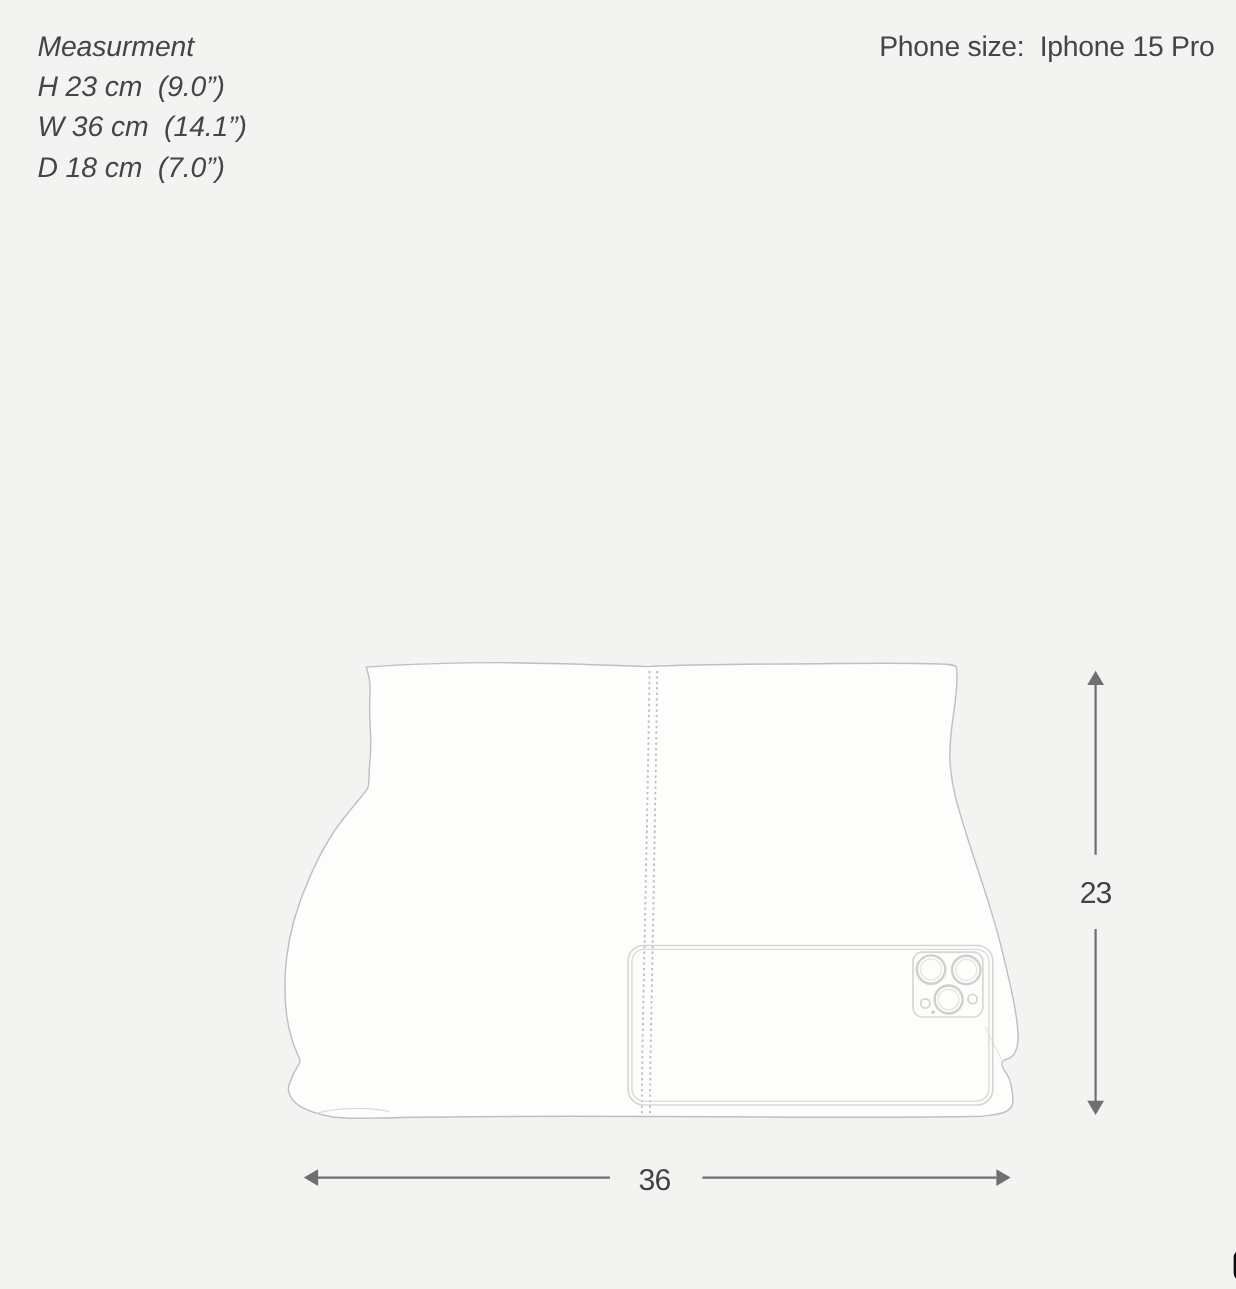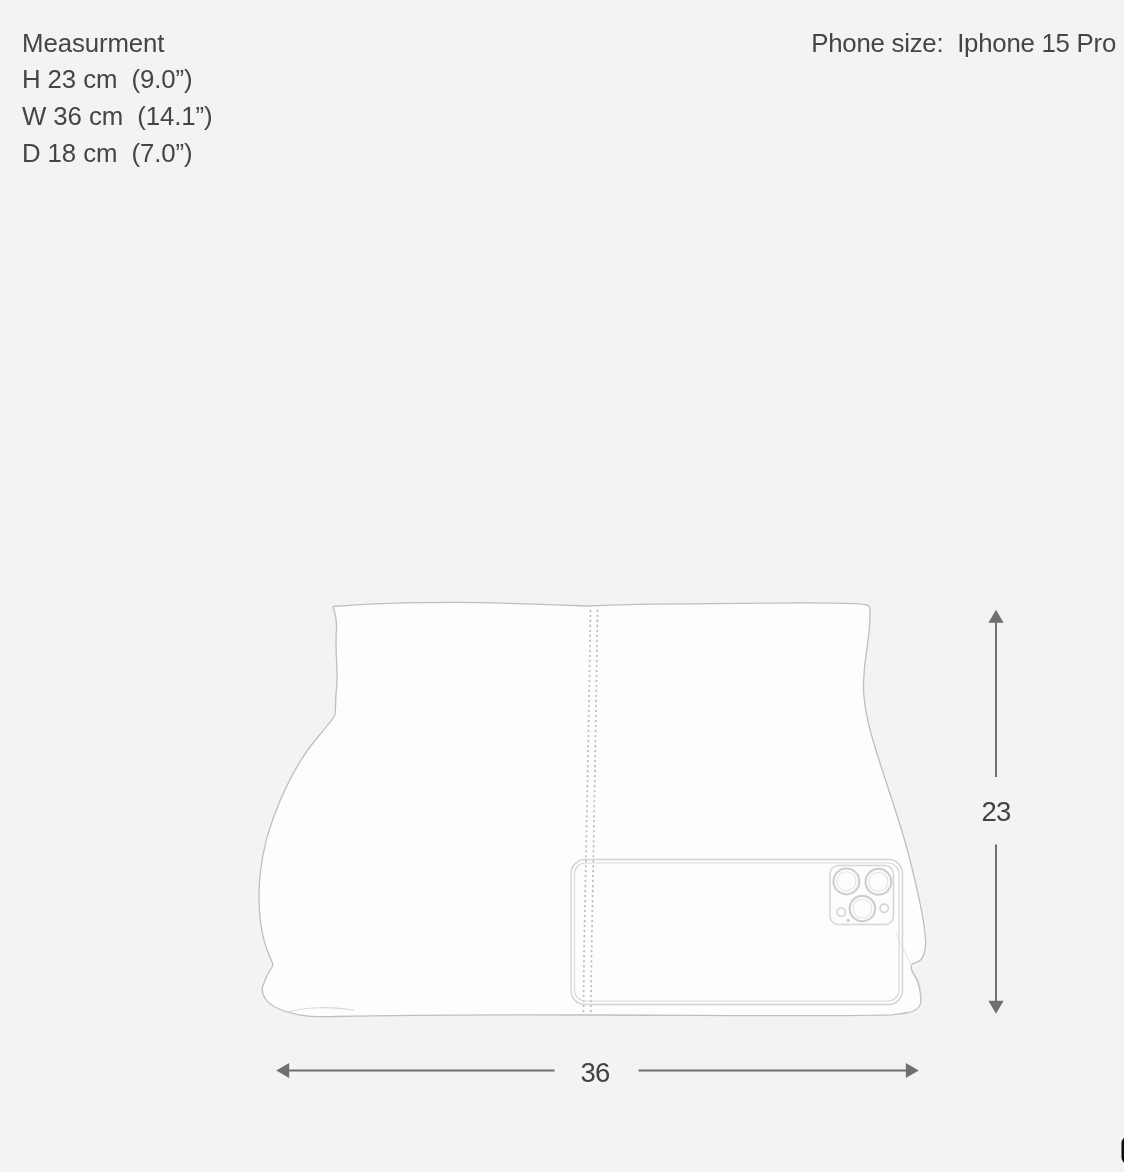--- a/index.html
+++ b/index.html
@@ -7,23 +7,23 @@
     width:1124px;height:1172px;
     background:#f3f3f1;
     font-family:"Liberation Sans", sans-serif;
     position:relative;overflow:hidden;
   }
   .txt{color:#454545;font-size:25.8px;letter-spacing:-0.1px;}
 </style>
 </head>
 <body>
 
-<div class="txt" style="position:absolute;left:22px;top:24.5px;line-height:36.7px;">Measurment<br>H 23 cm&nbsp; (9.0”)<br>W 36 cm&nbsp; (14.1”)<br>D 18 cm&nbsp; (7.0”)</div>
+<div class="txt" style="position:absolute;left:34px;top:24.5px;line-height:36.7px;font-style:italic;">Measurment<br>H 23 cm&nbsp; (9.0”)<br>W 36 cm&nbsp; (14.1”)<br>D 18 cm&nbsp; (7.0”)</div>
 
-<div class="txt" style="position:absolute;right:8px;top:24.5px;line-height:36.7px;letter-spacing:-0.25px;">Phone size:&nbsp; Iphone 15 Pro</div>
+<div class="txt" style="position:absolute;right:20px;top:24.5px;line-height:36.7px;letter-spacing:-0.25px;">Phone size:&nbsp; Iphone 15 Pro</div>
 
 <svg width="1124" height="1172" viewBox="0 0 1124 1172" style="position:absolute;left:0;top:0;" fill="none">
 
   <path d="M 333,606.5
            C 370,603.6 420,602.4 455,602.4
            C 500,602.6 548,604.5 588,606
            C 640,603.4 700,603.9 760,603.2
            C 800,602.8 840,603.1 855,603.6
            C 863,603.9 868,604.2 869.5,606.5
            C 872,625 866,650 864.5,668

